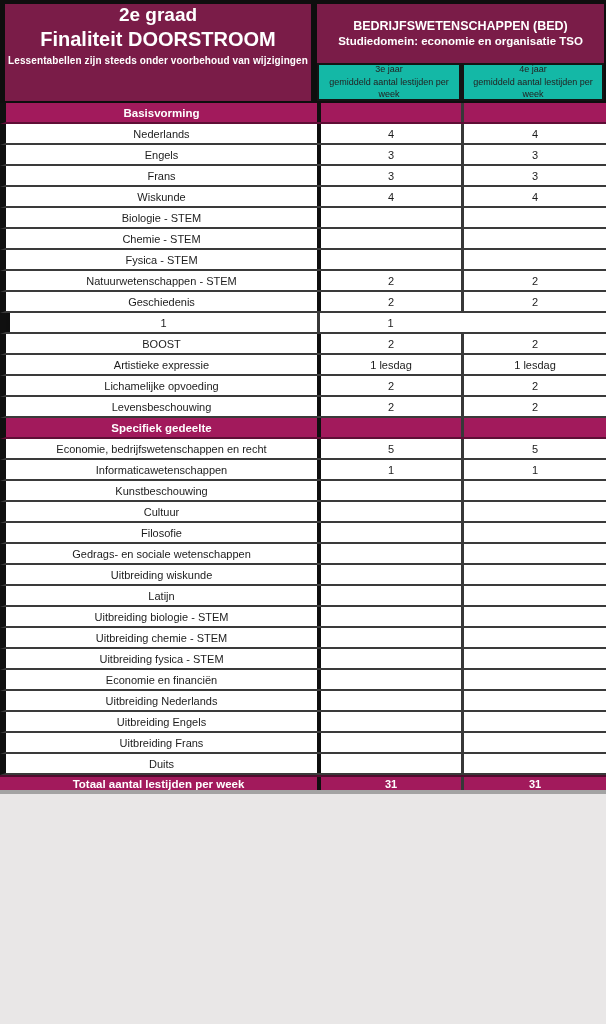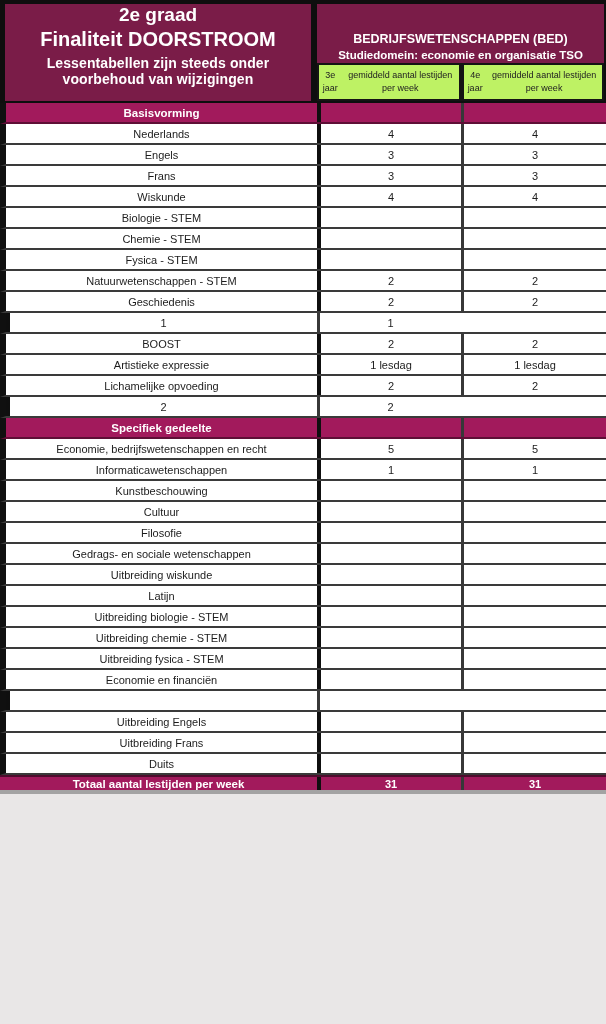--- a/index.html
+++ b/index.html
@@ -25,38 +25,38 @@
     box-sizing:border-box;
     width:312px;
     border-right:6px solid #0e0e0e;
     display:flex; flex-direction:column;
     align-items:center; justify-content:flex-start;
     color:#fff; text-align:center;
     padding-bottom:4px;
   }
   .hl-title1 { font-weight:bold; font-size:19px; line-height:1.2; }
   .hl-title2 { font-weight:bold; font-size:20px; line-height:1.2; }
-  .hl-sub    { font-weight:bold; font-size:14px; margin-top:4px; letter-spacing:.1px; }
+  .hl-sub    { font-weight:bold; font-size:10px; margin-top:4px; letter-spacing:.1px; }
 
   .header-right { flex:1; display:flex; flex-direction:column; min-width:0; }
   .hr-top {
     flex:1; display:flex; flex-direction:column;
-    align-items:center; justify-content:flex-end;
+    align-items:center; justify-content:center;
     color:#fff; text-align:center; padding:0 6px;
   }
   .hr-title { font-weight:bold; font-size:12.5px; line-height:1.35; }
   .hr-sub   { font-weight:bold; font-size:11.5px; line-height:1.3; }
 
   .subheader { height:38px; display:flex; }
   .sub-cell {
     box-sizing:border-box;
     flex:0 0 144px;
-    background:#bef264;
+    background:#14b8a6;
     border:2px solid #141414;
-    display:flex; flex-direction:row;
+    display:flex; flex-direction:column;
     align-items:center; justify-content:center;
     font-size:9px; color:#222; text-align:center; line-height:1.4;
   }
   .sub-cell2 { flex:1; border-left:3px solid #141414; }
 
   
   .row {
     box-sizing:border-box;
     height:21px;
     display:grid;
@@ -191,20 +191,21 @@
         <div class="c label">Artistieke expressie</div>
         <div class="c v3">1 lesdag</div>
         <div class="c v4">1 lesdag</div>
       </div>
       <div class="row">
         <div class="c label">Lichamelijke opvoeding</div>
         <div class="c v3">2</div>
         <div class="c v4">2</div>
       </div>
       <div class="row">
+        <div class="c label">Levensbeschouwing</div>
         <div class="c v3">2</div>
         <div class="c v4">2</div>
       </div>
       <div class="row bar">
         <div class="c label">Specifiek gedeelte</div>
         <div class="c v3"></div>
         <div class="c v4"></div>
       </div>
       <div class="row">
         <div class="c label">Economie, bedrijfswetenschappen en recht</div>
@@ -260,20 +261,21 @@
         <div class="c label">Uitbreiding fysica - STEM</div>
         <div class="c v3"></div>
         <div class="c v4"></div>
       </div>
       <div class="row">
         <div class="c label">Economie en financiën</div>
         <div class="c v3"></div>
         <div class="c v4"></div>
       </div>
       <div class="row">
+        <div class="c label">Uitbreiding Nederlands</div>
         <div class="c v3"></div>
         <div class="c v4"></div>
       </div>
       <div class="row">
         <div class="c label">Uitbreiding Engels</div>
         <div class="c v3"></div>
         <div class="c v4"></div>
       </div>
       <div class="row">
         <div class="c label">Uitbreiding Frans</div>

